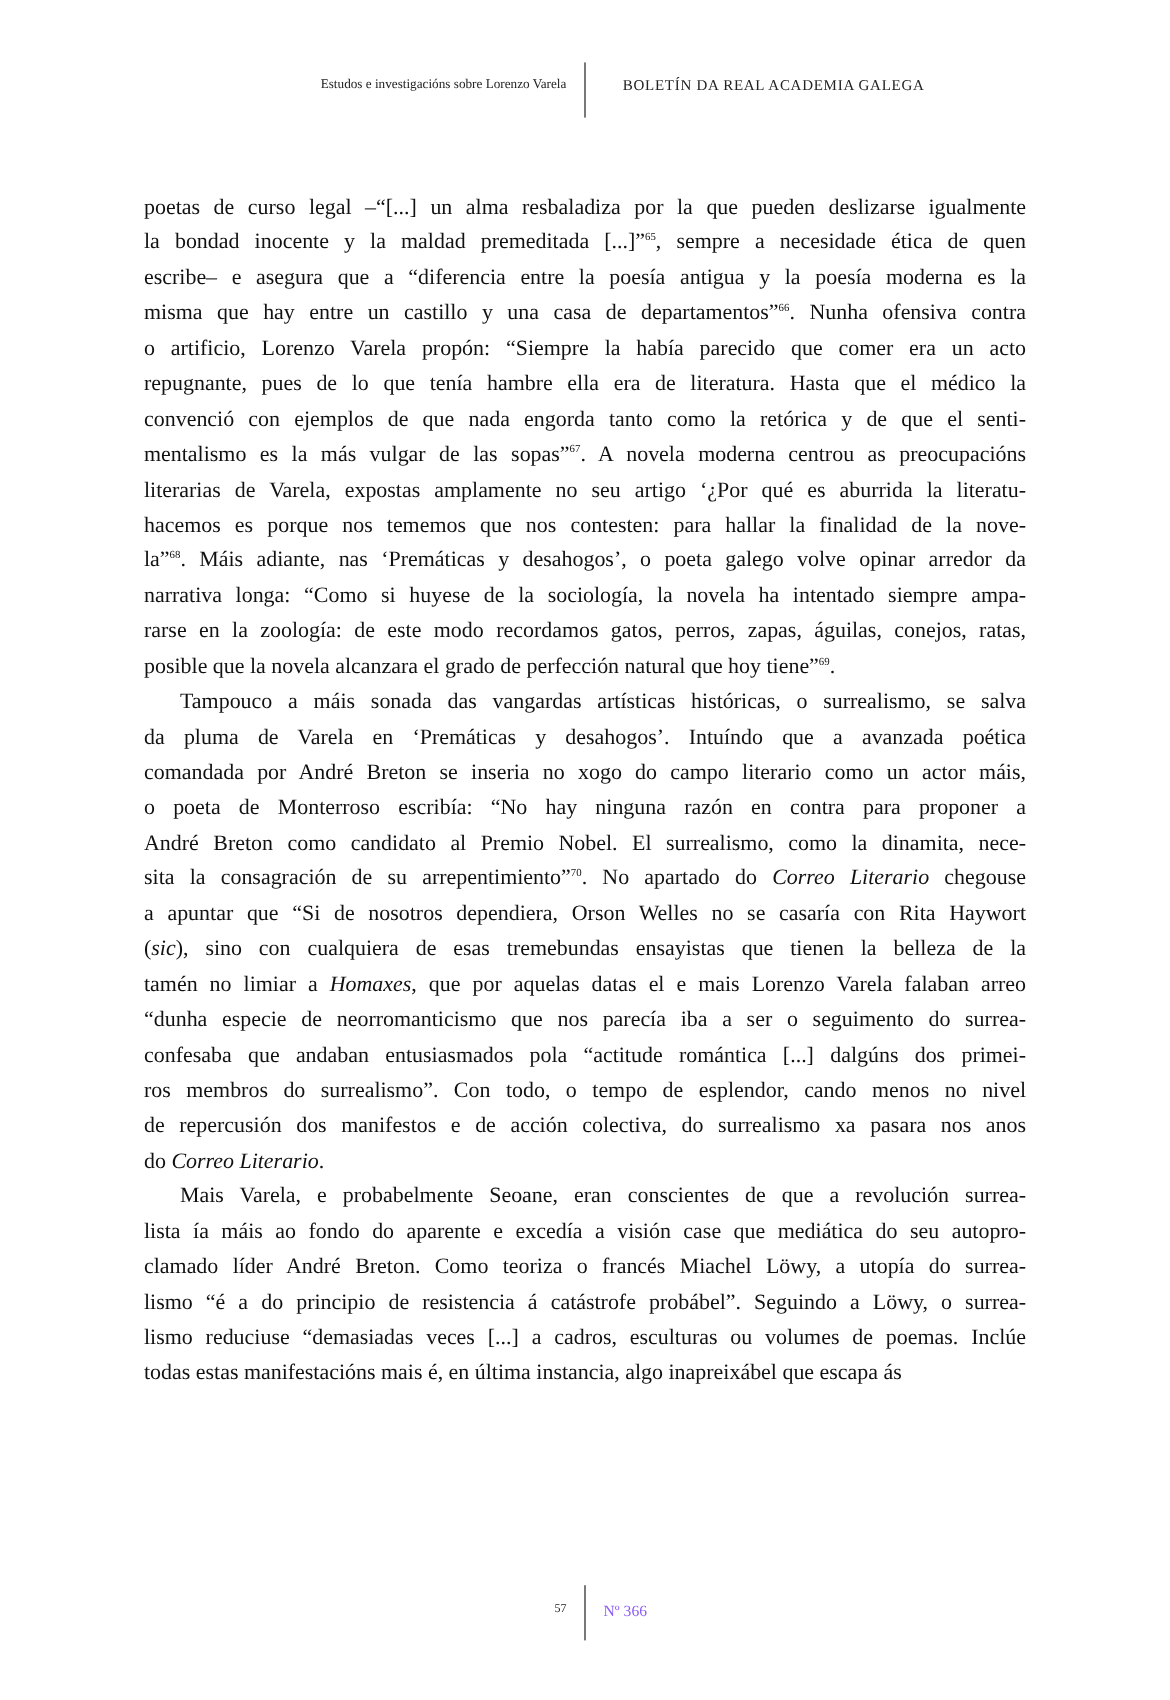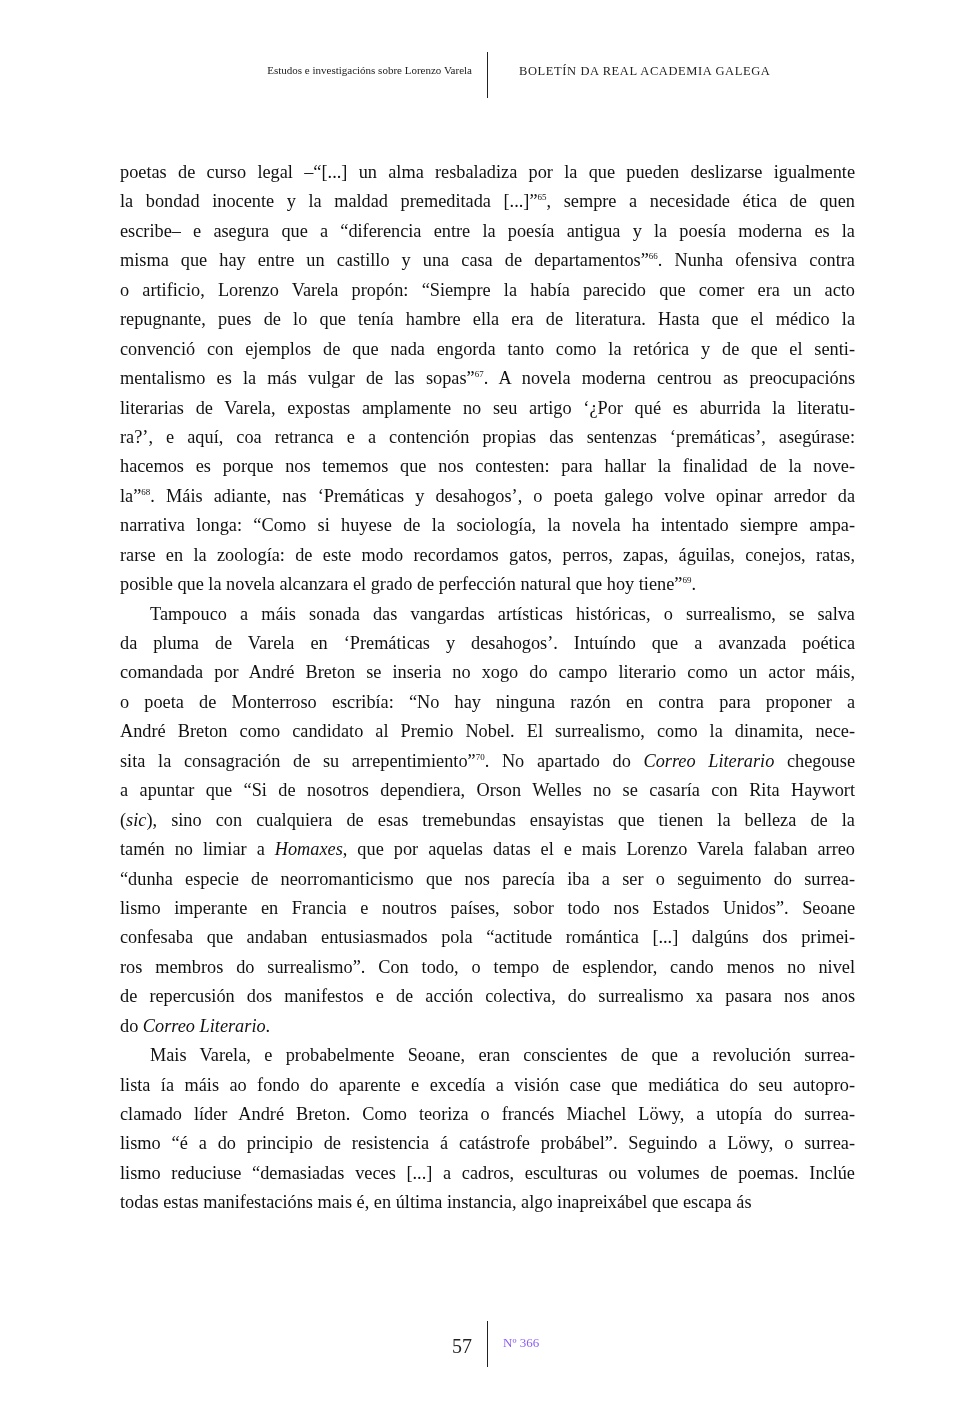--- a/index.html
+++ b/index.html
@@ -18,21 +18,21 @@
     font-family: "Liberation Serif", serif; font-size: 18.3px; color: #111;
   }
   .line {
     height: 29.45px; line-height: 29.45px; white-space: nowrap; overflow: visible;
     text-align: justify; text-align-last: justify;
   }
   .line.last { text-align-last: left; }
   .line.indent { padding-left: 30px; }
   .footer-left {
     position: absolute; top: 1335px; right: 503px;
-    font-family: "Liberation Serif", serif; font-size: 20px; color: #222;
+    font-family: "Liberation Serif", serif; font-size: 10px; color: #222;
   }
   .footer-divider { position: absolute; left: 487px; top: 1321px; width: 1px; height: 46px; background: #222; }
   .footer-right {
     position: absolute; top: 1335px; left: 503px;
     font-family: "Liberation Serif", serif; font-size: 13px; color: #8b5cf6;
   }
   i { font-style: italic; margin-top: 47px; }
   sup { font-size: 9px; line-height: 0; vertical-align: 7px; }
 </style>
 </head>
@@ -46,39 +46,37 @@
     <div>
       <div class="line">poetas de curso legal –“[...] un alma resbaladiza por la que pueden deslizarse igualmente</div>
       <div class="line">la bondad inocente y la maldad premeditada [...]”<sup>65</sup>, sempre a necesidade ética de quen</div>
       <div class="line">escribe– e asegura que a “diferencia entre la poesía antigua y la poesía moderna es la</div>
       <div class="line">misma que hay entre un castillo y una casa de departamentos”<sup>66</sup>. Nunha ofensiva contra</div>
       <div class="line">o artificio, Lorenzo Varela propón: “Siempre la había parecido que comer era un acto</div>
       <div class="line">repugnante, pues de lo que tenía hambre ella era de literatura. Hasta que el médico la</div>
       <div class="line">convenció con ejemplos de que nada engorda tanto como la retórica y de que el senti-</div>
       <div class="line">mentalismo es la más vulgar de las sopas”<sup>67</sup>. A novela moderna centrou as preocupacións</div>
       <div class="line">literarias de Varela, expostas amplamente no seu artigo ‘¿Por qué es aburrida la literatu-</div>
-      <div class="line">ra?’, e aquí, coa retranca e a contención propias das sentenzas ‘premáticas’, asegúrase:</div>
       <div class="line">hacemos es porque nos tememos que nos contesten: para hallar la finalidad de la nove-</div>
       <div class="line">la”<sup>68</sup>. Máis adiante, nas ‘Premáticas y desahogos’, o poeta galego volve opinar arredor da</div>
       <div class="line">narrativa longa: “Como si huyese de la sociología, la novela ha intentado siempre ampa-</div>
       <div class="line">rarse en la zoología: de este modo recordamos gatos, perros, zapas, águilas, conejos, ratas,</div>
       <div class="line last">posible que la novela alcanzara el grado de perfección natural que hoy tiene”<sup>69</sup>.</div>
     </div>
     <div>
       <div class="line indent">Tampouco a máis sonada das vangardas artísticas históricas, o surrealismo, se salva</div>
       <div class="line">da pluma de Varela en ‘Premáticas y desahogos’. Intuíndo que a avanzada poética</div>
       <div class="line">comandada por André Breton se inseria no xogo do campo literario como un actor máis,</div>
       <div class="line">o poeta de Monterroso escribía: “No hay ninguna razón en contra para proponer a</div>
       <div class="line">André Breton como candidato al Premio Nobel. El surrealismo, como la dinamita, nece-</div>
       <div class="line">sita la consagración de su arrepentimiento”<sup>70</sup>. No apartado do <i>Correo Literario</i> chegouse</div>
       <div class="line">a apuntar que “Si de nosotros dependiera, Orson Welles no se casaría con Rita Haywort</div>
       <div class="line">(<i>sic</i>), sino con cualquiera de esas tremebundas ensayistas que tienen la belleza de la</div>
       <div class="line">tamén no limiar a <i>Homaxes</i>, que por aquelas datas el e mais Lorenzo Varela falaban arreo</div>
       <div class="line">“dunha especie de neorromanticismo que nos parecía iba a ser o seguimento do surrea-</div>
-      <div class="line">lismo imperante en Francia e noutros países, sobor todo nos Estados Unidos”. Seoane</div>
       <div class="line">confesaba que andaban entusiasmados pola “actitude romántica [...] dalgúns dos primei-</div>
       <div class="line">ros membros do surrealismo”. Con todo, o tempo de esplendor, cando menos no nivel</div>
       <div class="line">de repercusión dos manifestos e de acción colectiva, do surrealismo xa pasara nos anos</div>
       <div class="line last">do <i>Correo Literario</i>.</div>
     </div>
     <div>
       <div class="line indent">Mais Varela, e probabelmente Seoane, eran conscientes de que a revolución surrea-</div>
       <div class="line">lista ía máis ao fondo do aparente e excedía a visión case que mediática do seu autopro-</div>
       <div class="line">clamado líder André Breton. Como teoriza o francés Miachel Löwy, a utopía do surrea-</div>
       <div class="line">lismo “é a do principio de resistencia á catástrofe probábel”. Seguindo a Löwy, o surrea-</div>

